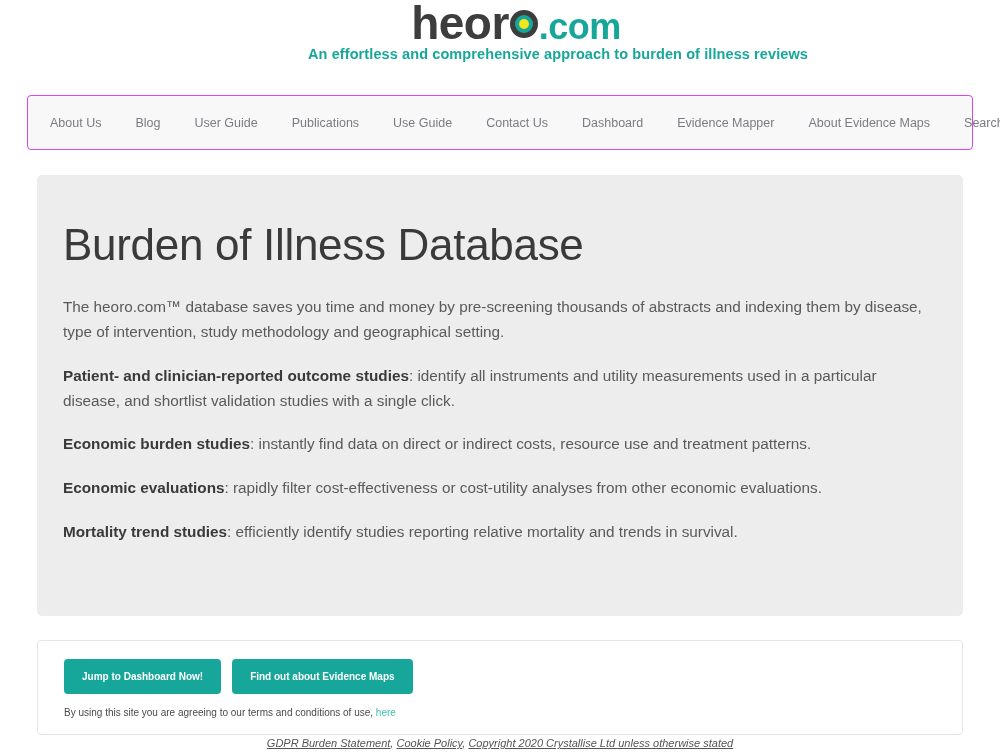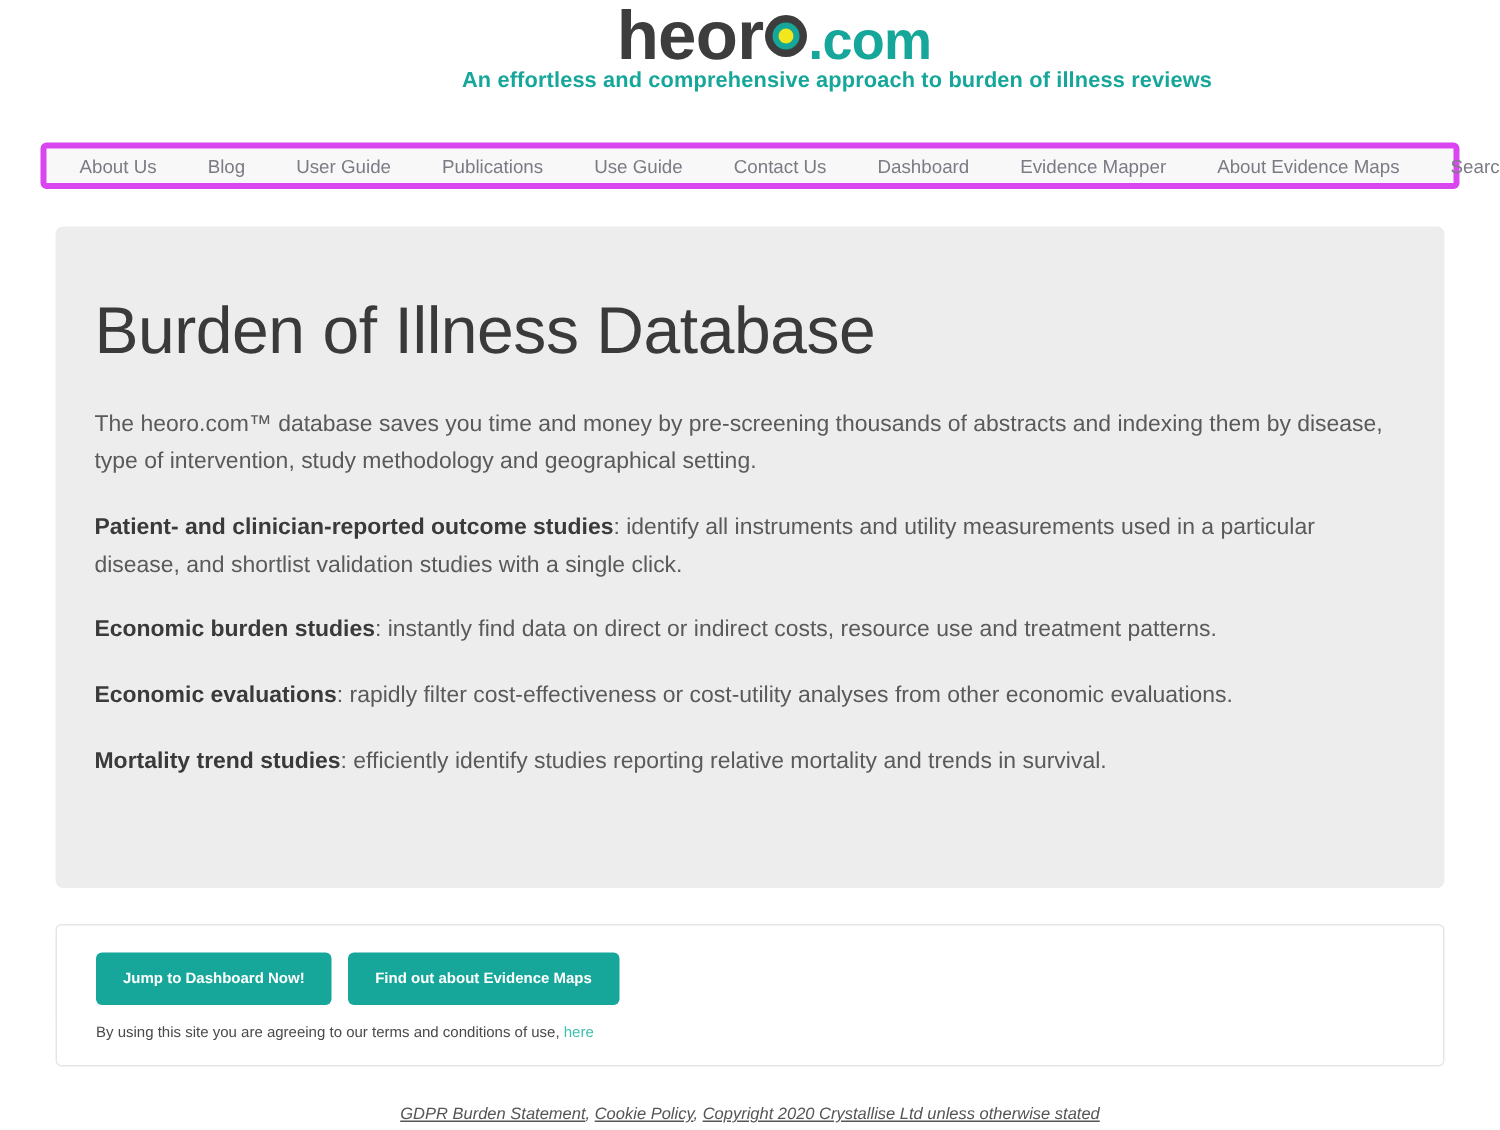--- a/index.html
+++ b/index.html
@@ -77,23 +77,23 @@
     letter-spacing: 0.1px;
     white-space: nowrap;
   }
 
   
   .nav-wrap {
     margin: 0 27px 0 27px;
   }
   .main-nav {
     background: #f8f8f8;
-    border: 4px solid #d946ef;
+    border: 1px solid #d946ef;
     border-radius: 4px;
-    height: 31px;
+    height: 55px;
     display: flex;
     align-items: center;
     padding-left: 22px;
   }
   .nav-item {
     font-size: 12.5px;
     color: #7b7b85;
     margin-right: 34px;
     white-space: nowrap;
     cursor: pointer;

